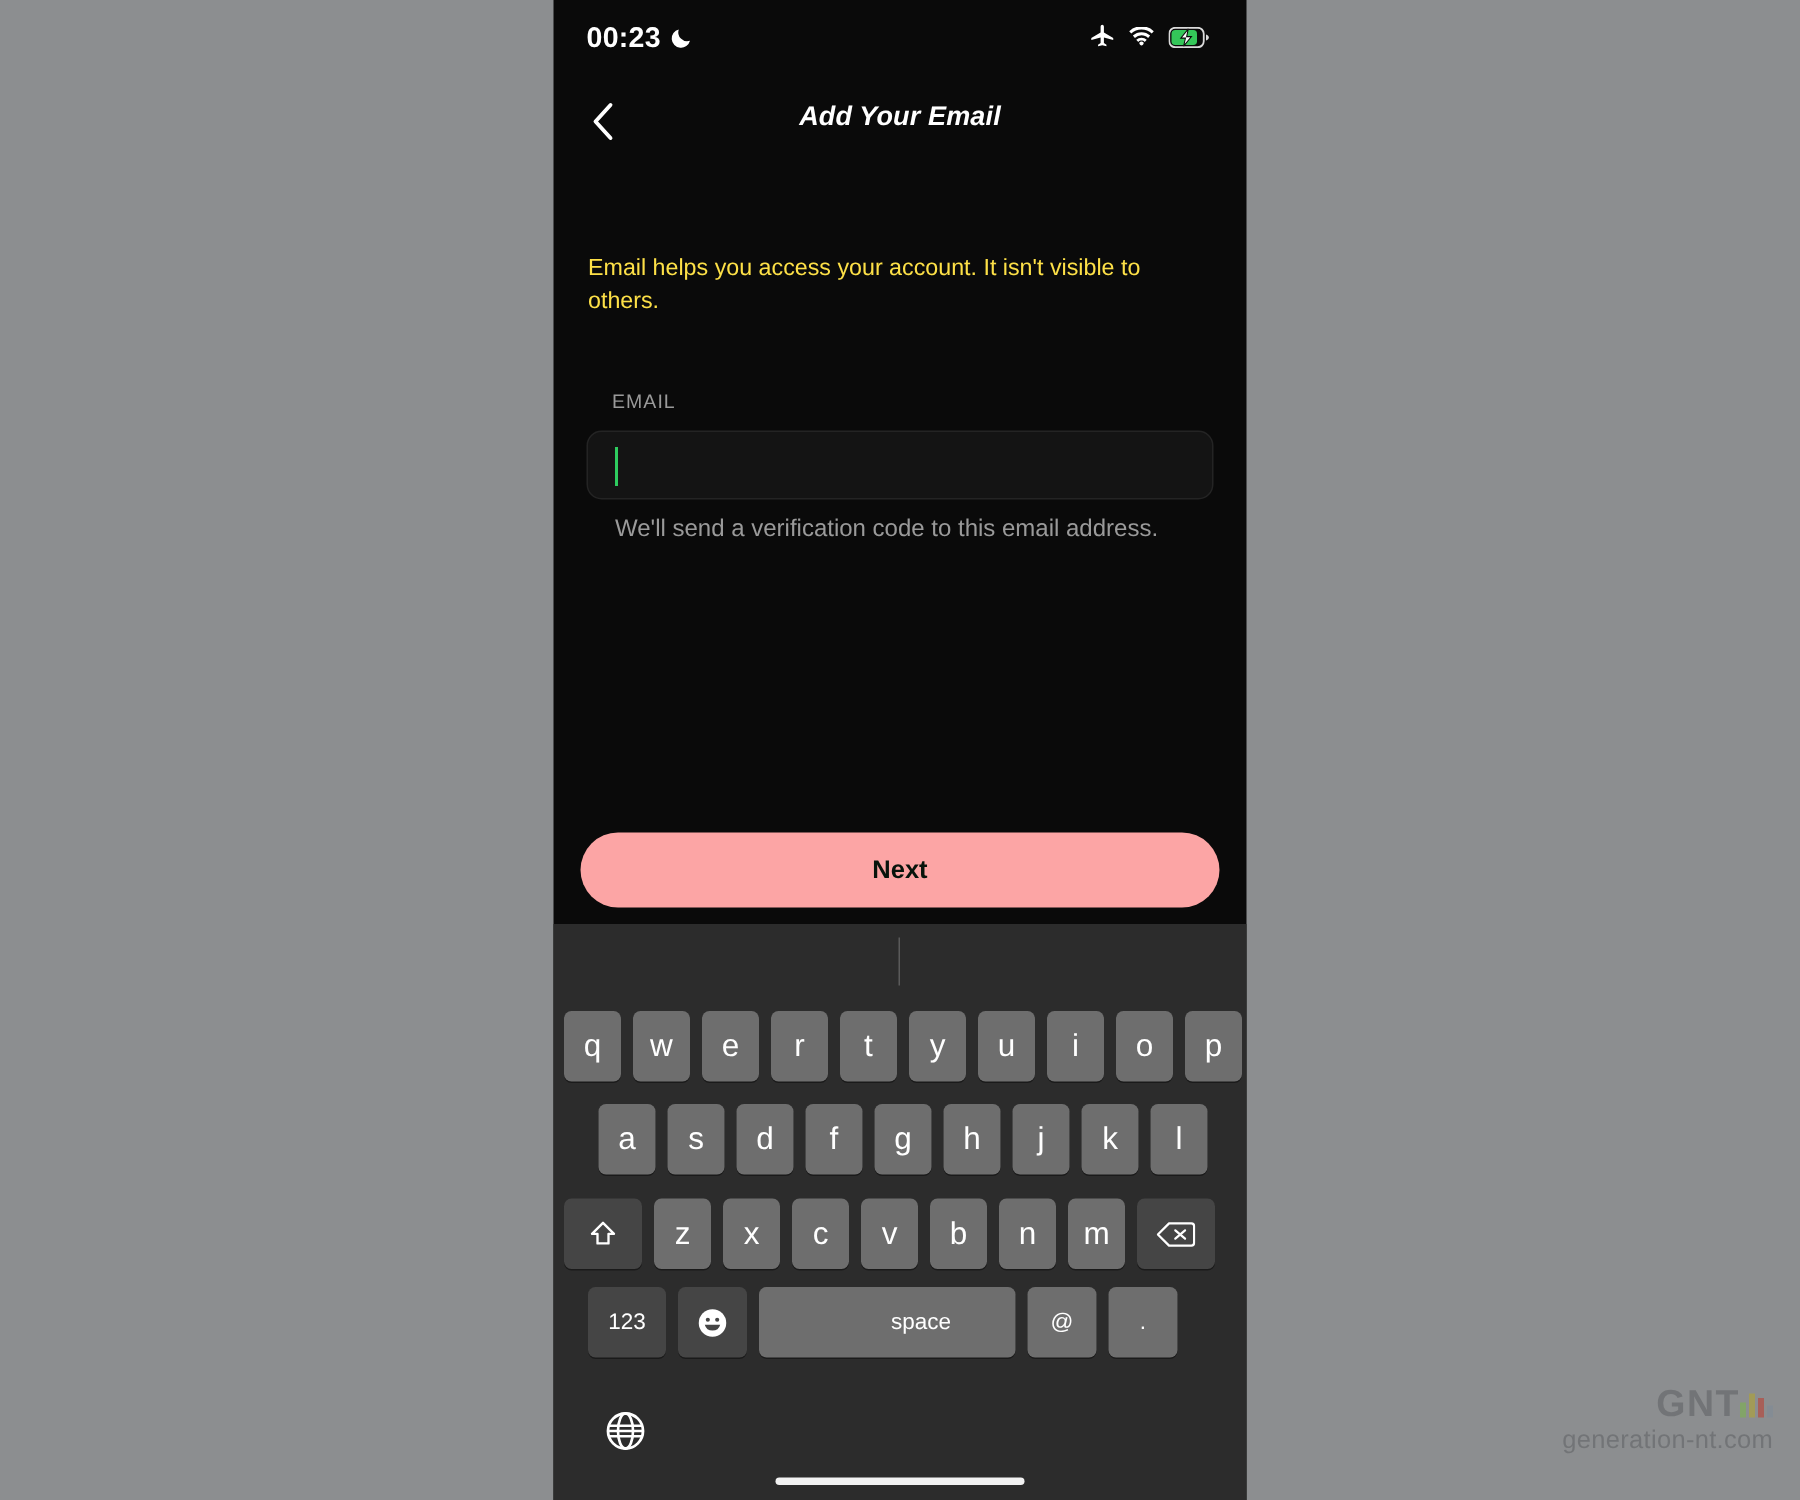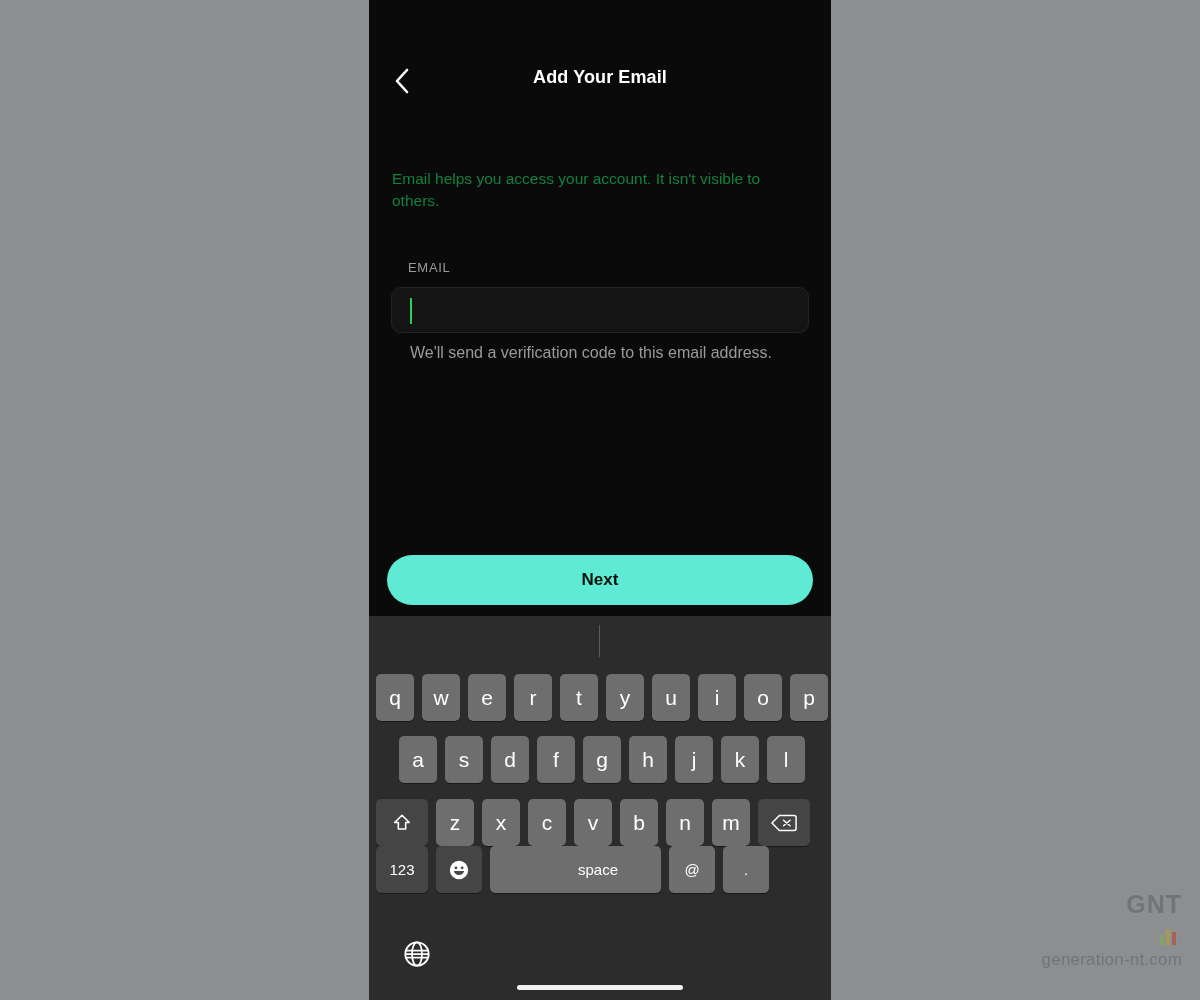--- a/index.html
+++ b/index.html
@@ -57,20 +57,21 @@
     align-items: center;
     gap: 9px;
   }
 
   
   #nav-bar {
     position: absolute;
     left: 0; top: 52px;
     width: 462px;
     height: 56px;
+    font-style: italic;
   }
   #back-button {
     position: absolute;
     left: 12px;
     top: 8px;
     width: 42px;
     height: 42px;
     display: flex;
     align-items: center;
     justify-content: center;
@@ -86,21 +87,21 @@
     font-weight: bold;
     letter-spacing: 0.1px;
   }
 
   
   #intro-text {
     position: absolute;
     left: 23px;
     top: 168px;
     width: 398px;
-    color: #15803d;
+    color: #fde047;
     font-size: 15.5px;
     line-height: 22px;
   }
   #email-label {
     position: absolute;
     left: 39px;
     top: 260px;
     color: #9a9a9a;
     font-size: 13px;
     letter-spacing: 0.7px;
@@ -140,21 +141,21 @@
     font-size: 16px;
   }
 
   
   #next-button {
     position: absolute;
     left: 387px;
     top: 555px;
     width: 426px;
     height: 50px;
-    background: #5eead4;
+    background: #fca5a5;
     border-radius: 25px;
     border: none;
     color: #08140c;
     font-size: 17px;
     font-weight: bold;
     font-family: "Liberation Sans", sans-serif;
     cursor: pointer;
     padding: 0;
   }
 
@@ -185,21 +186,21 @@
     position: absolute;
     left: 0;
     width: 462px;
     height: 47px;
     display: flex;
     align-items: center;
   }
   #row-1 { top: 58px; }
   #row-2 { top: 120px; }
   #row-3 { top: 183px; }
-  #row-4 { top: 230px; }
+  #row-4 { top: 242px; margin-left: 16px; }
 
   .key {
     background: #6e6e6e;
     border-radius: 5px;
     color: #ffffff;
     font-size: 21px;
     display: flex;
     align-items: center;
     justify-content: center;
     height: 47px;
@@ -254,22 +255,21 @@
     position: absolute;
     right: 18px;
     bottom: 30px;
     text-align: right;
     opacity: 0.55;
   }
   #watermark-logo {
     display: flex;
     align-items: flex-end;
     justify-content: flex-end;
-    gap: 12px;
-    flex-direction: column;
+    gap: 0;
   }
   #watermark-word {
     color: #5e6063;
     font-size: 25px;
     font-weight: bold;
     letter-spacing: 1px;
     line-height: 25px;
   }
   .wm-bar { width: 4px; display: inline-block; }
   #watermark-domain {
@@ -277,20 +277,43 @@
     font-size: 17px;
     margin-top: 1px;
     letter-spacing: 0.2px;
   }
 </style>
 </head>
 <body>
 
 <div id="phone">
 
+  <div id="status-bar">
+    <div id="status-time">00:23</div>
+    <svg id="moon-icon" viewBox="0 0 16 16">
+      <path d="M13 10.2A6 6 0 0 1 5.5 2.6 6.2 6.2 0 1 0 13 10.2z" fill="#ffffff"></path>
+    </svg>
+    <div id="status-right">
+      <svg width="17" height="17" viewBox="0 0 20 20">
+        <path d="M19 12.6v-1.7l-7.3-4.2V2.1c0-.8-.6-1.5-1.3-1.5s-1.3.7-1.3 1.5v4.6L1.8 10.9v1.7l7.3-2.1v4.4l-2 1.4v1.2l3.3-.9 3.3.9v-1.2l-2-1.4v-4.4z" fill="#ffffff"></path>
+      </svg>
+      <svg width="18" height="14" viewBox="0 0 20 15">
+        <path d="M10 13.4c.7 0 1.6-.9 1.6-1.6s-.7-1.3-1.6-1.3-1.6.6-1.6 1.3.9 1.6 1.6 1.6z" fill="#ffffff"></path>
+        <path d="M10 5.9c1.9 0 3.6.7 4.9 1.9l1.5-1.7A9.6 9.6 0 0 0 10 3.6a9.6 9.6 0 0 0-6.4 2.5l1.5 1.7A7.2 7.2 0 0 1 10 5.9z" fill="#ffffff"></path>
+        <path d="M10 1.5c2.9 0 5.6 1.1 7.6 3l1.5-1.7A13.2 13.2 0 0 0 10-.8 13.2 13.2 0 0 0 .9 2.8l1.5 1.7A11 11 0 0 1 10 1.5z" fill="#ffffff"></path>
+        <path d="M10 9.8c.9 0 1.8.4 2.4 1l1.5-1.6A6 6 0 0 0 10 7.6a6 6 0 0 0-3.9 1.6l1.5 1.6c.6-.6 1.5-1 2.4-1z" fill="#ffffff"></path>
+      </svg>
+      <svg width="28" height="14" viewBox="0 0 28 14">
+        <rect x="0.5" y="0.5" width="23" height="13" rx="4" fill="none" stroke="#ffffff" stroke-width="1.2" opacity="0.85"></rect>
+        <rect x="2" y="2" width="17" height="10" rx="2.5" fill="#34c759"></rect>
+        <path d="M25 5v4c1.2-.4 1.9-1.1 1.9-2S26.2 5.4 25 5z" fill="#ffffff" opacity="0.85"></path>
+        <path d="M13.2 1.2l-5 6.2h3.1l-1.2 5.4 5.2-6.4h-3.2z" fill="#ffffff" stroke="#0a0a0a" stroke-width="0.7"></path>
+      </svg>
+    </div>
+  </div>
 
   <div id="nav-bar">
     <div id="back-button">
       <svg width="16" height="26" viewBox="0 0 16 26">
         <path d="M13 2L3 13l10 11" fill="none" stroke="#ffffff" stroke-width="2.6" stroke-linecap="round" stroke-linejoin="round"></path>
       </svg>
     </div>
     <div id="nav-title">Add Your Email</div>
   </div>
 

